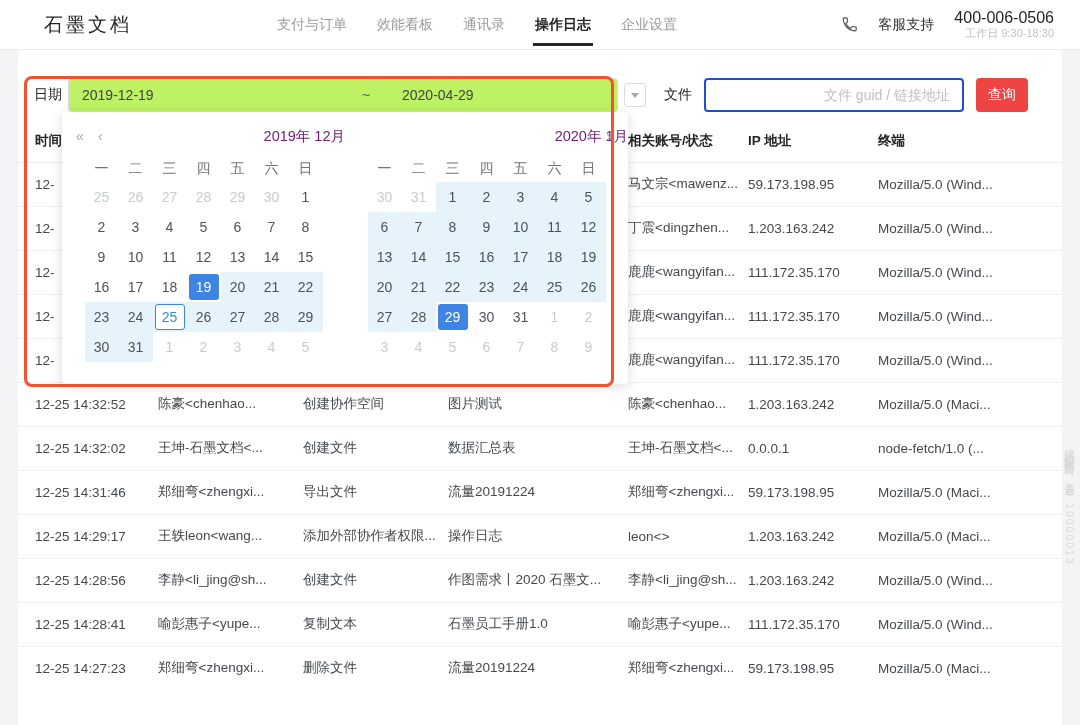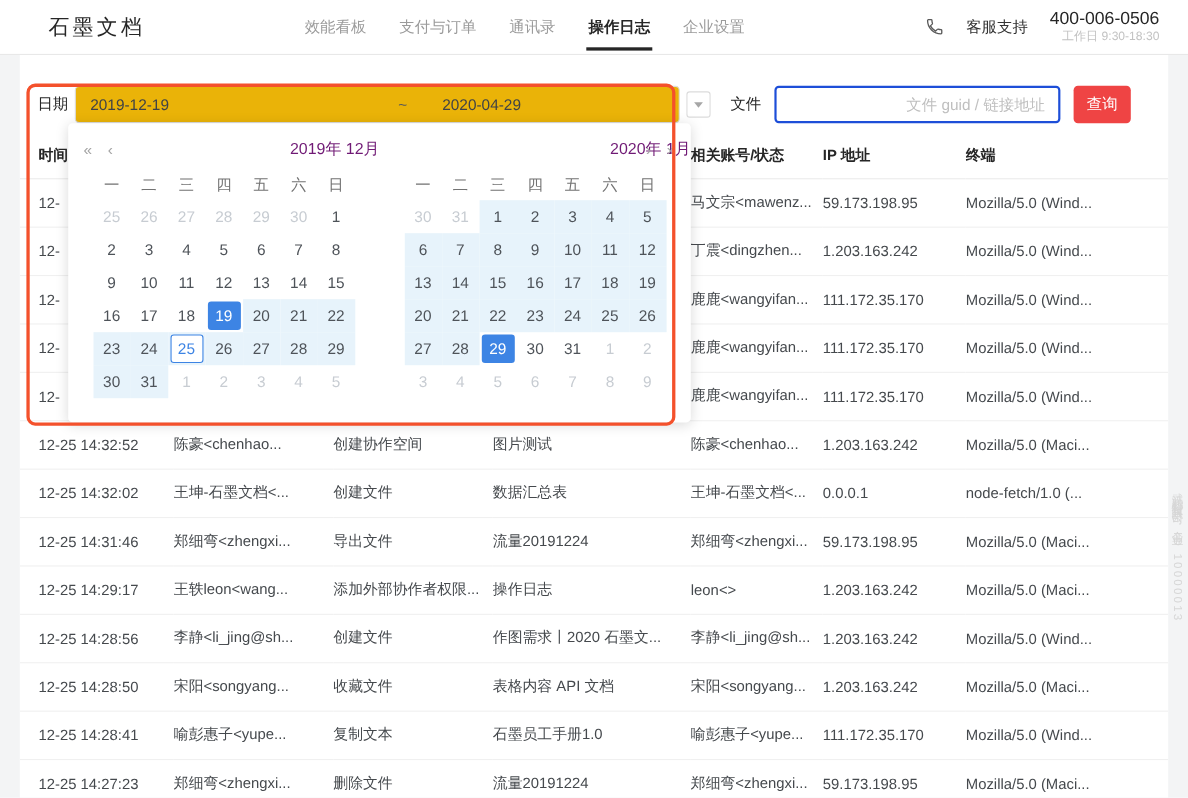--- a/index.html
+++ b/index.html
@@ -25,21 +25,21 @@
 
   
   .content { position:absolute; left:18px; top:50px; width:1044px; height:675px;
     background:#fff; overflow:hidden; }
 
   
   .filter-bar { position:absolute; left:0; top:28px; height:34px; width:100%;
     display:flex; align-items:center; padding-left:16px; z-index:10; }
   .fl-label { font-size:14px; color:#262626; white-space:nowrap; }
   .date-range { margin-left:6px; width:550px; height:34px; border:1px solid #dcdcdc; border-radius:4px;
-    background:#eab308; display:flex; align-items:center; padding:0 13px; font-size:14px; color:#404346; cursor:text; }
+    background:#bef264; display:flex; align-items:center; padding:0 13px; font-size:14px; color:#404346; cursor:text; }
   .date-start { width:280px; }
   .date-sep { width:40px; color:#595959; }
   .preset-select { margin-left:6px; width:22px; height:24px; border:1px solid #dcdcdc; border-radius:3px;
     background:#fff; display:flex; align-items:center; justify-content:center; cursor:pointer; }
   .caret { width:0; height:0; border-left:4px solid transparent; border-right:4px solid transparent;
     border-top:5px solid #a6a6a6; }
   .file-label { margin-left:18px; }
   .file-input { margin-left:12px; width:260px; height:34px; border:2px solid #1d4ed8; border-radius:4px;
     padding:0 12px; font-size:14px; color:#ef4444; font-family:inherit; outline:none;text-align:right; }
   .file-input::placeholder { color:#bfbfbf; }
@@ -82,24 +82,24 @@
   .watermark { position:fixed; right:3px; top:440px; writing-mode:vertical-rl;
     font-size:10.5px; color:#d7d7d7; letter-spacing:2px; z-index:5; }
 </style>
 </head>
 <body>
 
 <div class="topbar">
   <div class="logo">石墨文档</div>
   <div class="nav">
       <div class="nav-item">
-        <span>效能看板</span>
+        <span>支付与订单</span>
       </div>
       <div class="nav-item">
-        <span>支付与订单</span>
+        <span>效能看板</span>
       </div>
       <div class="nav-item">
         <span>通讯录</span>
       </div>
       <div class="nav-item active">
         <span>操作日志</span>
       </div>
       <div class="nav-item">
         <span>企业设置</span>
       </div>
@@ -239,29 +239,20 @@
         <tr>
           <td>12-25 14:28:56</td>
           <td>李静&lt;li_jing@sh...</td>
           <td>创建文件</td>
           <td>作图需求丨2020 石墨文...</td>
           <td>李静&lt;li_jing@sh...</td>
           <td>1.203.163.242</td>
           <td>Mozilla/5.0 (Wind...</td>
         </tr>
         <tr>
-          <td>12-25 14:28:50</td>
-          <td>宋阳&lt;songyang...</td>
-          <td>收藏文件</td>
-          <td>表格内容 API 文档</td>
-          <td>宋阳&lt;songyang...</td>
-          <td>1.203.163.242</td>
-          <td>Mozilla/5.0 (Maci...</td>
-        </tr>
-        <tr>
           <td>12-25 14:28:41</td>
           <td>喻彭惠子&lt;yupe...</td>
           <td>复制文本</td>
           <td>石墨员工手册1.0</td>
           <td>喻彭惠子&lt;yupe...</td>
           <td>111.172.35.170</td>
           <td>Mozilla/5.0 (Wind...</td>
         </tr>
         <tr>
           <td>12-25 14:27:23</td>

